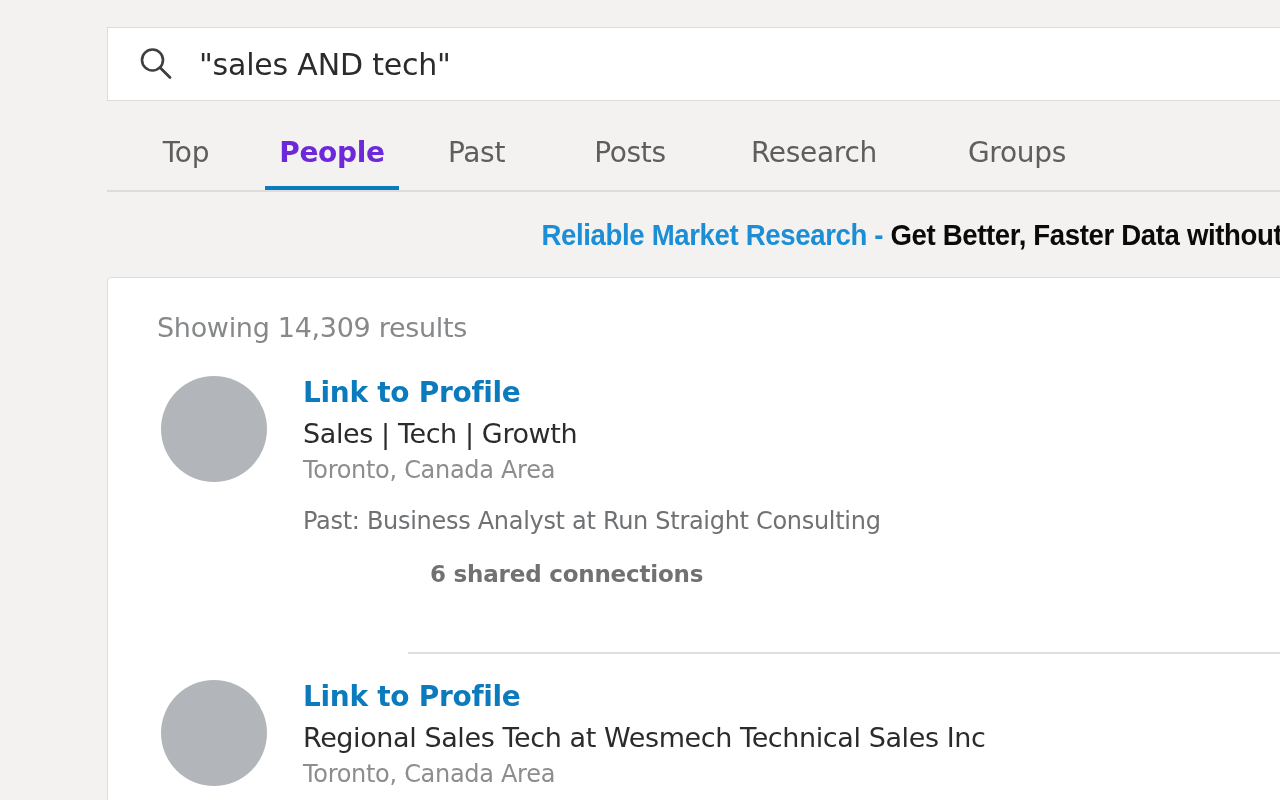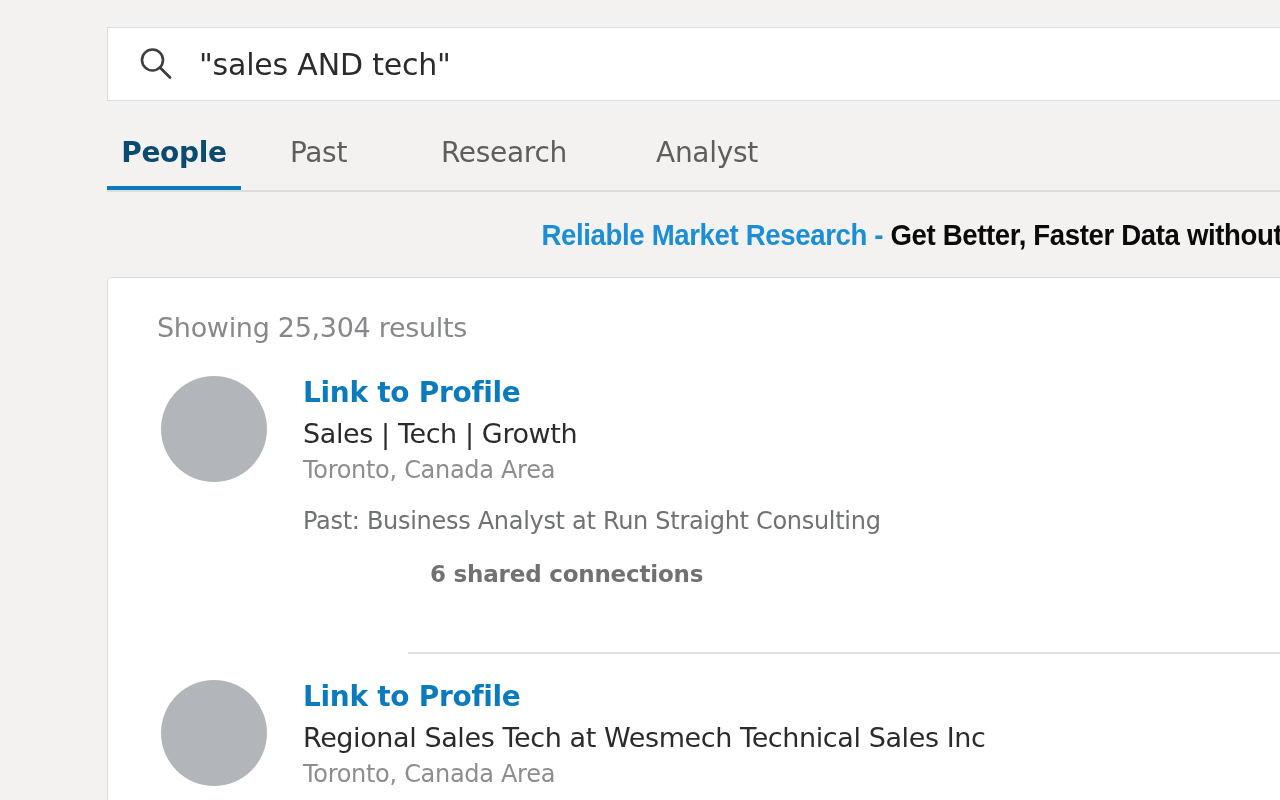--- a/index.html
+++ b/index.html
@@ -65,21 +65,21 @@
     display: flex;
     align-items: center;
     justify-content: center;
     font-size: 28px;
     color: #5e5e5e;
     font-family: "DejaVu Sans", sans-serif;
     letter-spacing: -0.3px;
     box-sizing: border-box;
     white-space: nowrap;
   }
-  .tab.active { color: #0c4a6e; font-weight: bold; }
+  .tab.active { color: #6d28d9; font-weight: bold; }
   .tab .underline {
     position: absolute;
     left: 0;
     right: 0;
     bottom: 0;
     height: 5px;
     background: #0b7bbd;
     display: none;
   }
   .tab.active .underline { display: block; }
@@ -241,46 +241,54 @@
 
   <div class="search-bar">
     <svg class="search-icon" viewBox="0 0 38 38">
       <circle cx="15.5" cy="15" r="10.5" fill="none" stroke="#3f3f3f" stroke-width="2.6"></circle>
       <line x1="23.2" y1="22.8" x2="33" y2="32.6" stroke="#3f3f3f" stroke-width="2.8" stroke-linecap="round"></line>
     </svg>
     <span class="search-text">"sales AND tech"</span>
   </div>
 
   <div class="tabs">
+    <div class="tab tab-w0">
+      <span>Top</span>
+
+    </div>
     <div class="tab tab-w1 active">
       <span>People</span>
       <span class="underline"></span>
     </div>
     <div class="tab tab-w2">
       <span>Past</span>
 
     </div>
+    <div class="tab tab-w3">
+      <span>Posts</span>
+
+    </div>
     <div class="tab tab-w4">
       <span>Research</span>
 
     </div>
     <div class="tab tab-w5">
-      <span>Analyst</span>
+      <span>Groups</span>
 
     </div>
   </div>
   <div class="tabs-rule"></div>
 
   <div class="ad-banner">
     <div class="ad-inner"><span class="ad-blue">Reliable Market Research - </span><span class="ad-black">Get Better, Faster Data without</span></div>
   </div>
 
   <div class="results-card">
 
-    <div class="results-count">Showing 25,304 results</div>
+    <div class="results-count">Showing 14,309 results</div>
 
     <div class="result result-1">
       <div class="avatar"></div>
       <div class="result-body">
         <div class="profile-link">Link to Profile</div>
         <div class="headline">Sales | Tech | Growth</div>
         <div class="location">Toronto, Canada Area</div>
         <div class="past-role">Past: Business Analyst at Run Straight Consulting</div>
         <div class="shared-connections">6 shared connections</div>
       </div>

